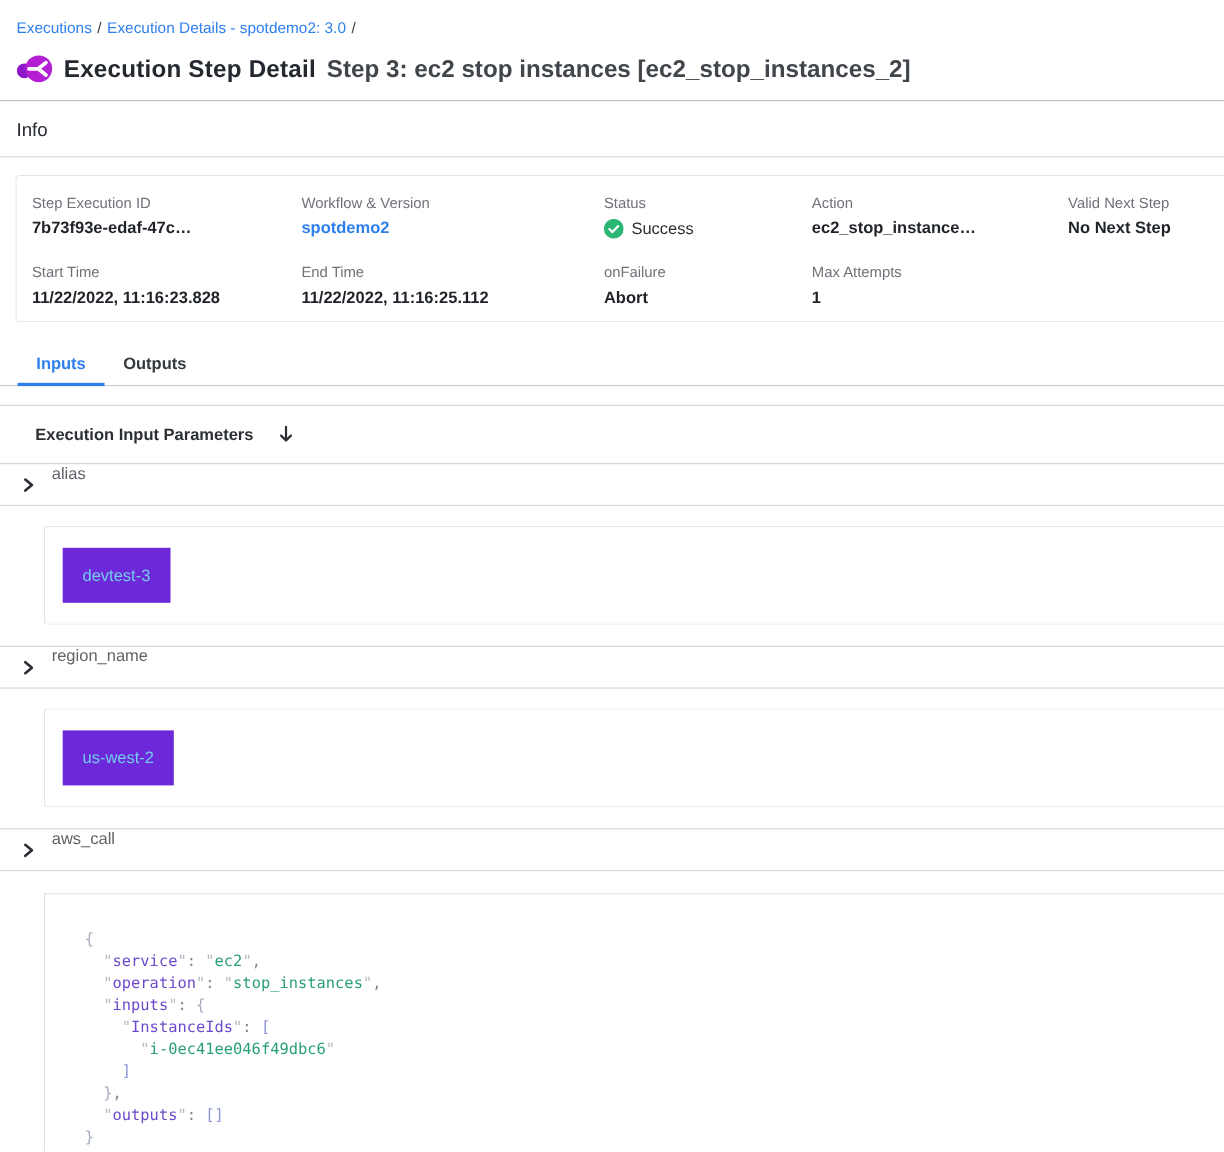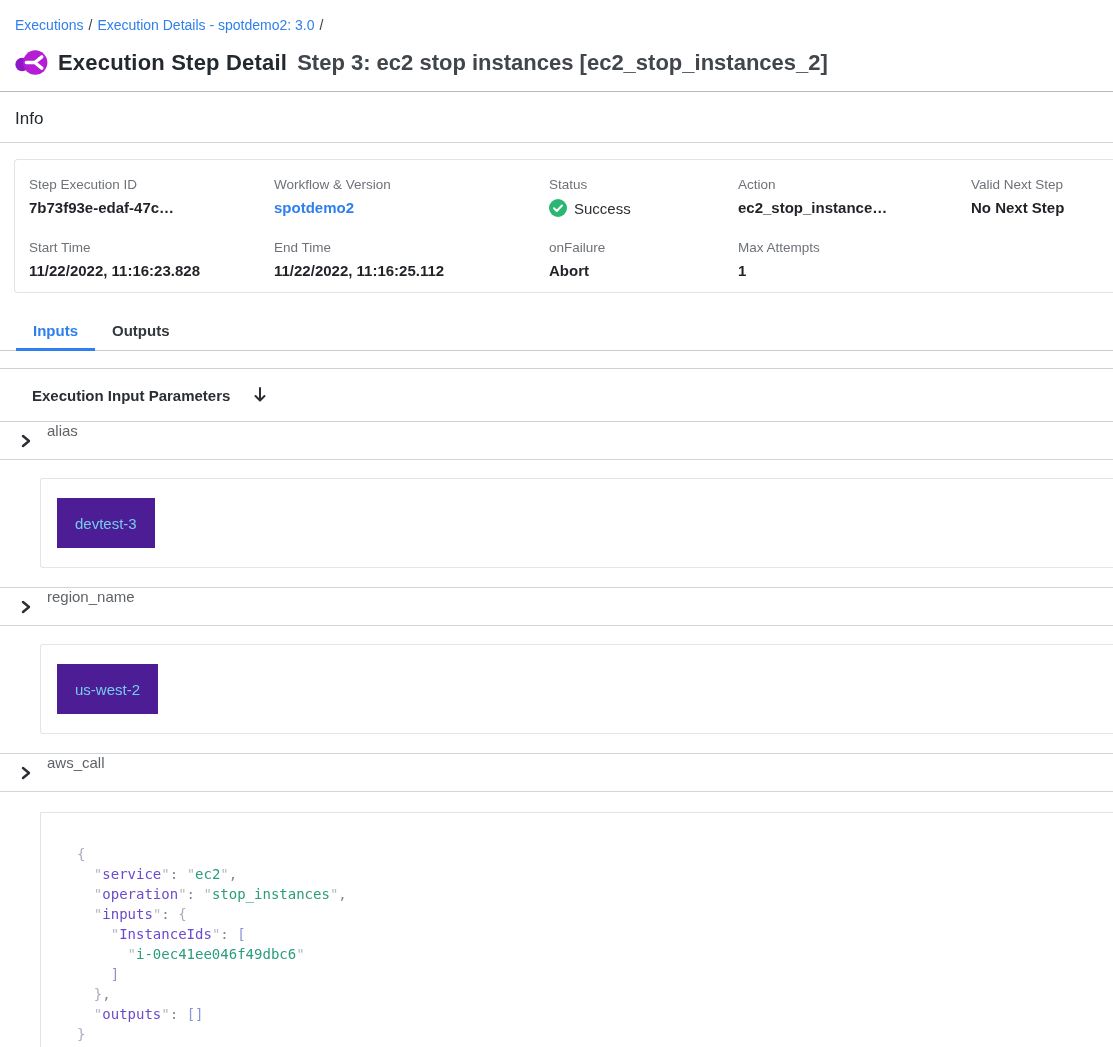--- a/index.html
+++ b/index.html
@@ -54,21 +54,21 @@
 
   
   .section-header{height:38px; display:flex; padding-left:20px;
     border-bottom:1px solid #d2d4d6; cursor:pointer;}
   .chev{display:flex; align-items:center; margin-right:15px;}
   .section-name{font-size:15px; color:#5f6368;}
   .section-body{border-bottom:1px solid #d2d4d6; padding:18px 0 19px 40px;}
   .value-panel{border:1px solid #e4e5e7; border-right:none; border-radius:3px 0 0 3px;
     min-height:87px; padding:19px 16px;}
   .chip{display:inline-flex; align-items:center; justify-content:center;
-    min-width:92px; height:50px; padding:0 18px; background:#4c1d95;
+    min-width:92px; height:50px; padding:0 18px; background:#6d28d9;
     color:#74cdec; font-size:15px;}
   .section-body.code-body{border-bottom:none; padding:20px 0 0 40px;}
   .code-panel{border:1px solid #e2e3e5; border-right:none; min-height:237px;
     padding:31px 0 6px 36px;}
   .code-panel pre{font-family:"DejaVu Sans Mono","Liberation Mono",monospace;
     font-size:14px; line-height:20px; white-space:pre; color:#6a6f76;}
   .code-panel .k{color:#6d49cc;}
   .code-panel .s{color:#2a9d7c;}
   .code-panel .q{color:#b4bac3;}
   .code-panel .b{color:#a6adbd;}

